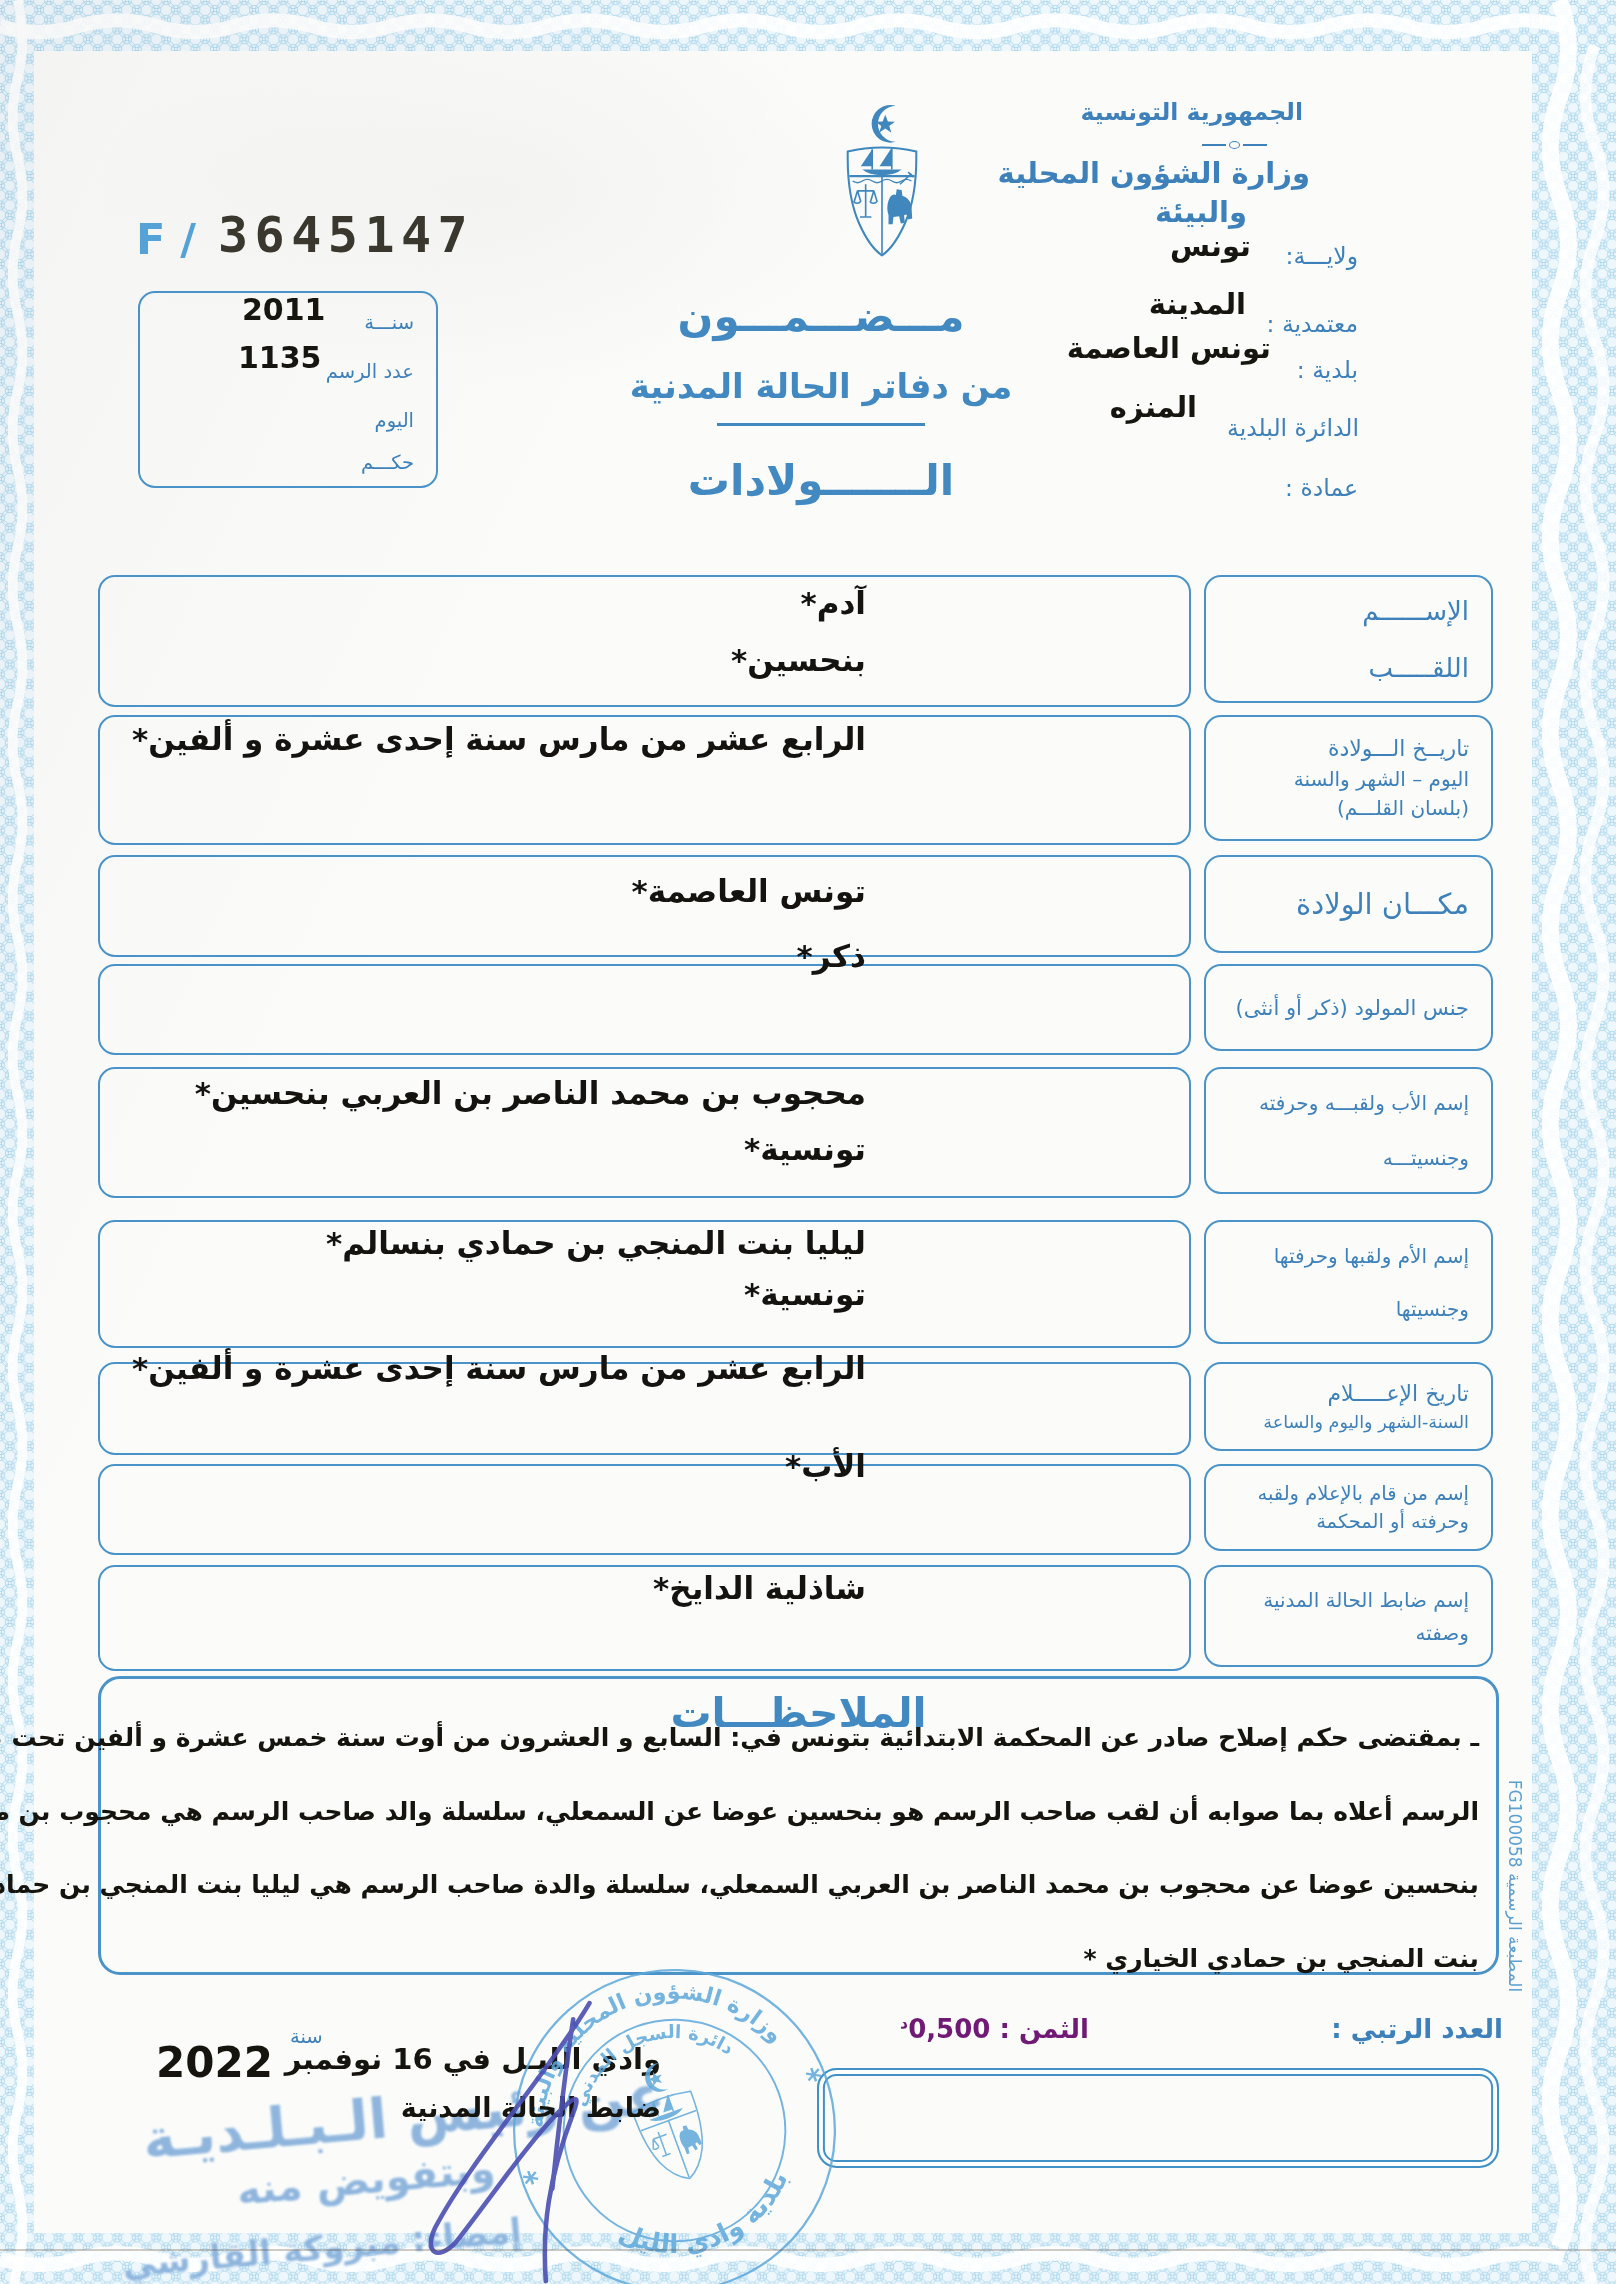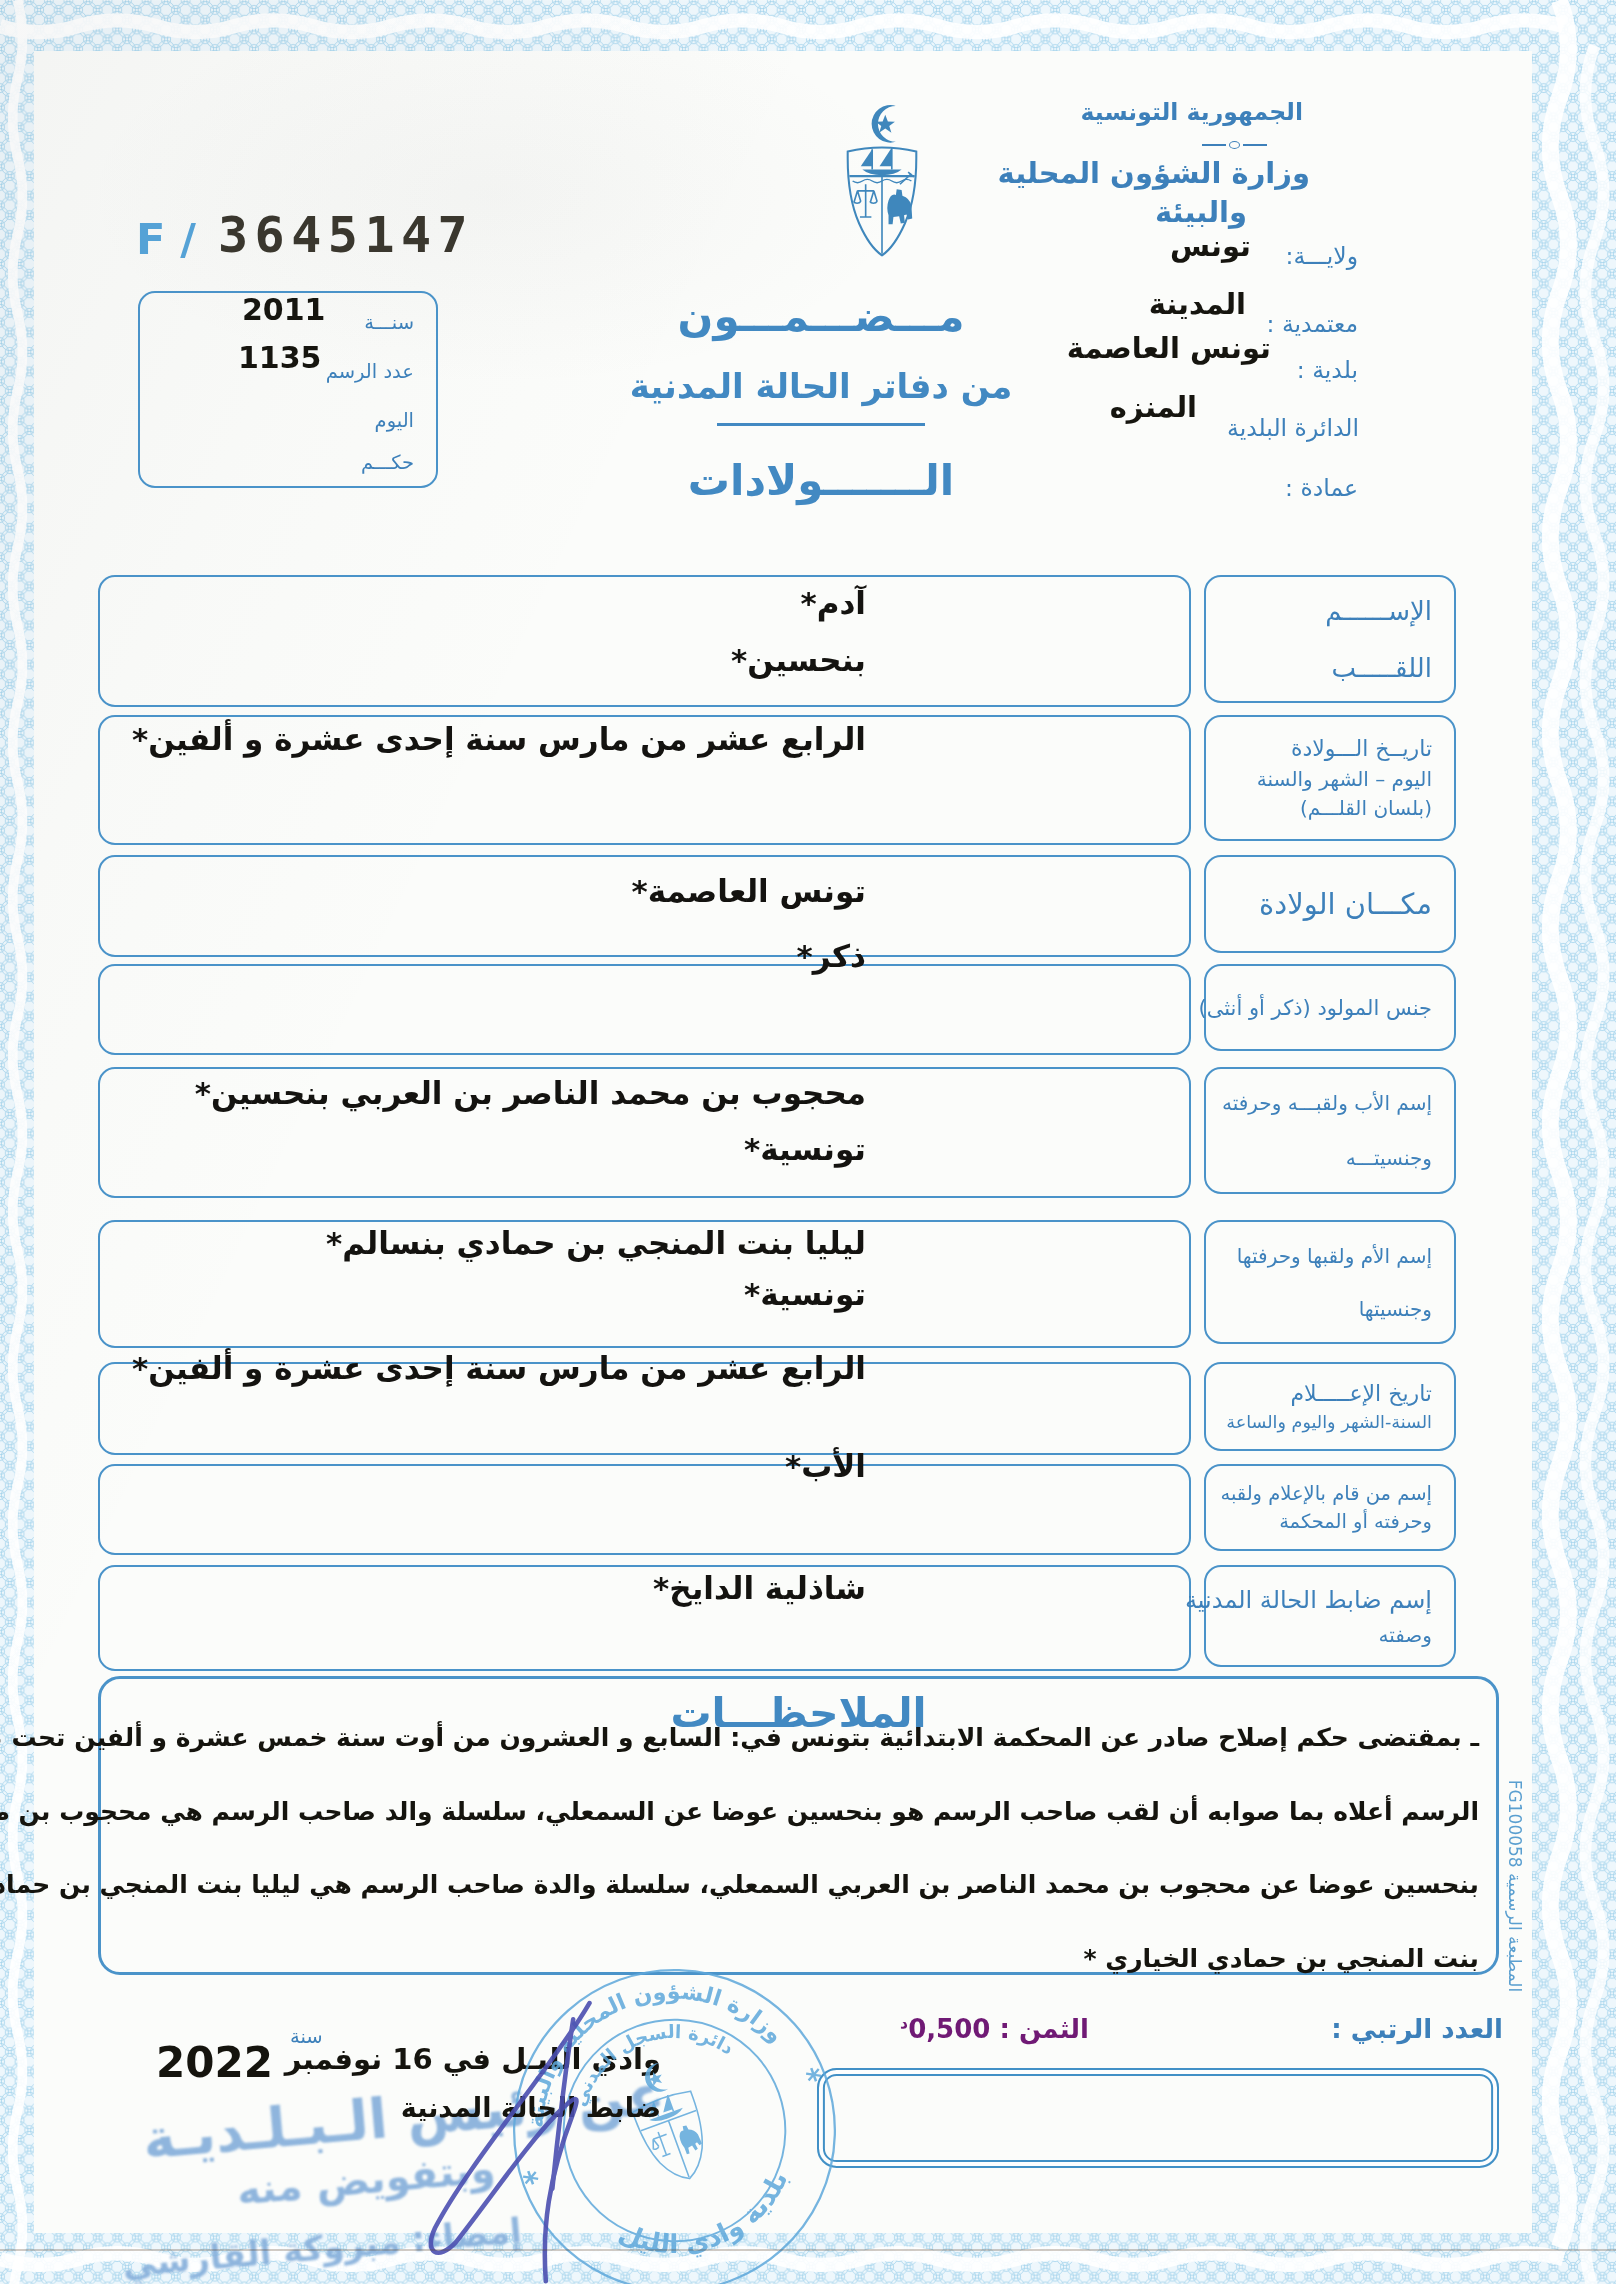--- a/index.html
+++ b/index.html
@@ -7,21 +7,21 @@
     width:1616px;height:2284px;position:relative;overflow:hidden;
     background:#fbfcfa;font-family:"DejaVu Sans",sans-serif;
   }
   .abs{position:absolute;}
   .nw{white-space:nowrap;}
   .rtl{direction:rtl;}
   .bold{font-weight:bold;}
   
   .cell{position:absolute;border:2.6px solid #4a93c9;border-radius:17px;background:transparent;}
   .vcell{left:98px;width:1089px;}
-  .lcell{left:1204px;width:252px;display:flex;flex-direction:column;justify-content:center;
+  .lcell{left:1204px;width:289px;display:flex;flex-direction:column;justify-content:center;
          direction:rtl;text-align:right;padding:0 22px;box-sizing:border-box;}
   .ll{color:#3d80ba;white-space:nowrap;}
   .val{position:absolute;right:750px;color:#141310;font-weight:bold;font-size:31px;
        direction:rtl;white-space:nowrap;z-index:3;}
   .hlabel{position:absolute;color:#3d80ba;font-size:23.5px;white-space:nowrap;direction:rtl;z-index:3;}
   .hvalue{position:absolute;color:#16150f;font-weight:bold;font-size:29px;white-space:nowrap;direction:rtl;z-index:3;}
   .obs-line{position:absolute;right:137px;color:#15140e;font-weight:bold;font-size:25px;
             direction:rtl;white-space:nowrap;z-index:3;}
   .deleg{position:absolute;color:#8ab2dc;font-weight:bold;direction:rtl;white-space:nowrap;
          transform:rotate(-5deg);transform-origin:right center;filter:blur(0.8px);z-index:2;opacity:.95;}
@@ -154,21 +154,21 @@
 </div>
 <div class="cell lcell" style="top:1362px;height:89px;row-gap:5.2px;z-index:3;">
   <div class="ll" style="font-size:22px;">تاريخ الإعـــــلام</div>
   <div class="ll" style="font-size:17.6px;">السنة-الشهر واليوم والساعة</div>
 </div>
 <div class="cell lcell" style="top:1464px;height:87px;row-gap:5.2px;z-index:3;">
   <div class="ll" style="font-size:19.5px;">إسم من قام بالإعلام ولقبه</div>
   <div class="ll" style="font-size:19.5px;">وحرفته أو المحكمة</div>
 </div>
 <div class="cell lcell" style="top:1565px;height:102px;row-gap:9px;z-index:3;">
-  <div class="ll" style="font-size:24px;">إسم ضابط الحالة المدنية</div>
+  <div class="ll" style="font-size:20px;">إسم ضابط الحالة المدنية</div>
   <div class="ll" style="font-size:20px;">وصفته</div>
 </div>
 
 <div class="val" style="top:585px;">آدم*</div>
 <div class="val" style="top:642px;">بنحسين*</div>
 <div class="val" style="top:721px;">الرابع عشر من مارس سنة إحدى عشرة و ألفين*</div>
 <div class="val" style="top:873px;">تونس العاصمة*</div>
 <div class="val" style="top:938px;">ذكر*</div>
 <div class="val" style="top:1075px;">محجوب بن محمد الناصر بن العربي بنحسين*</div>
 <div class="val" style="top:1131px;">تونسية*</div>

